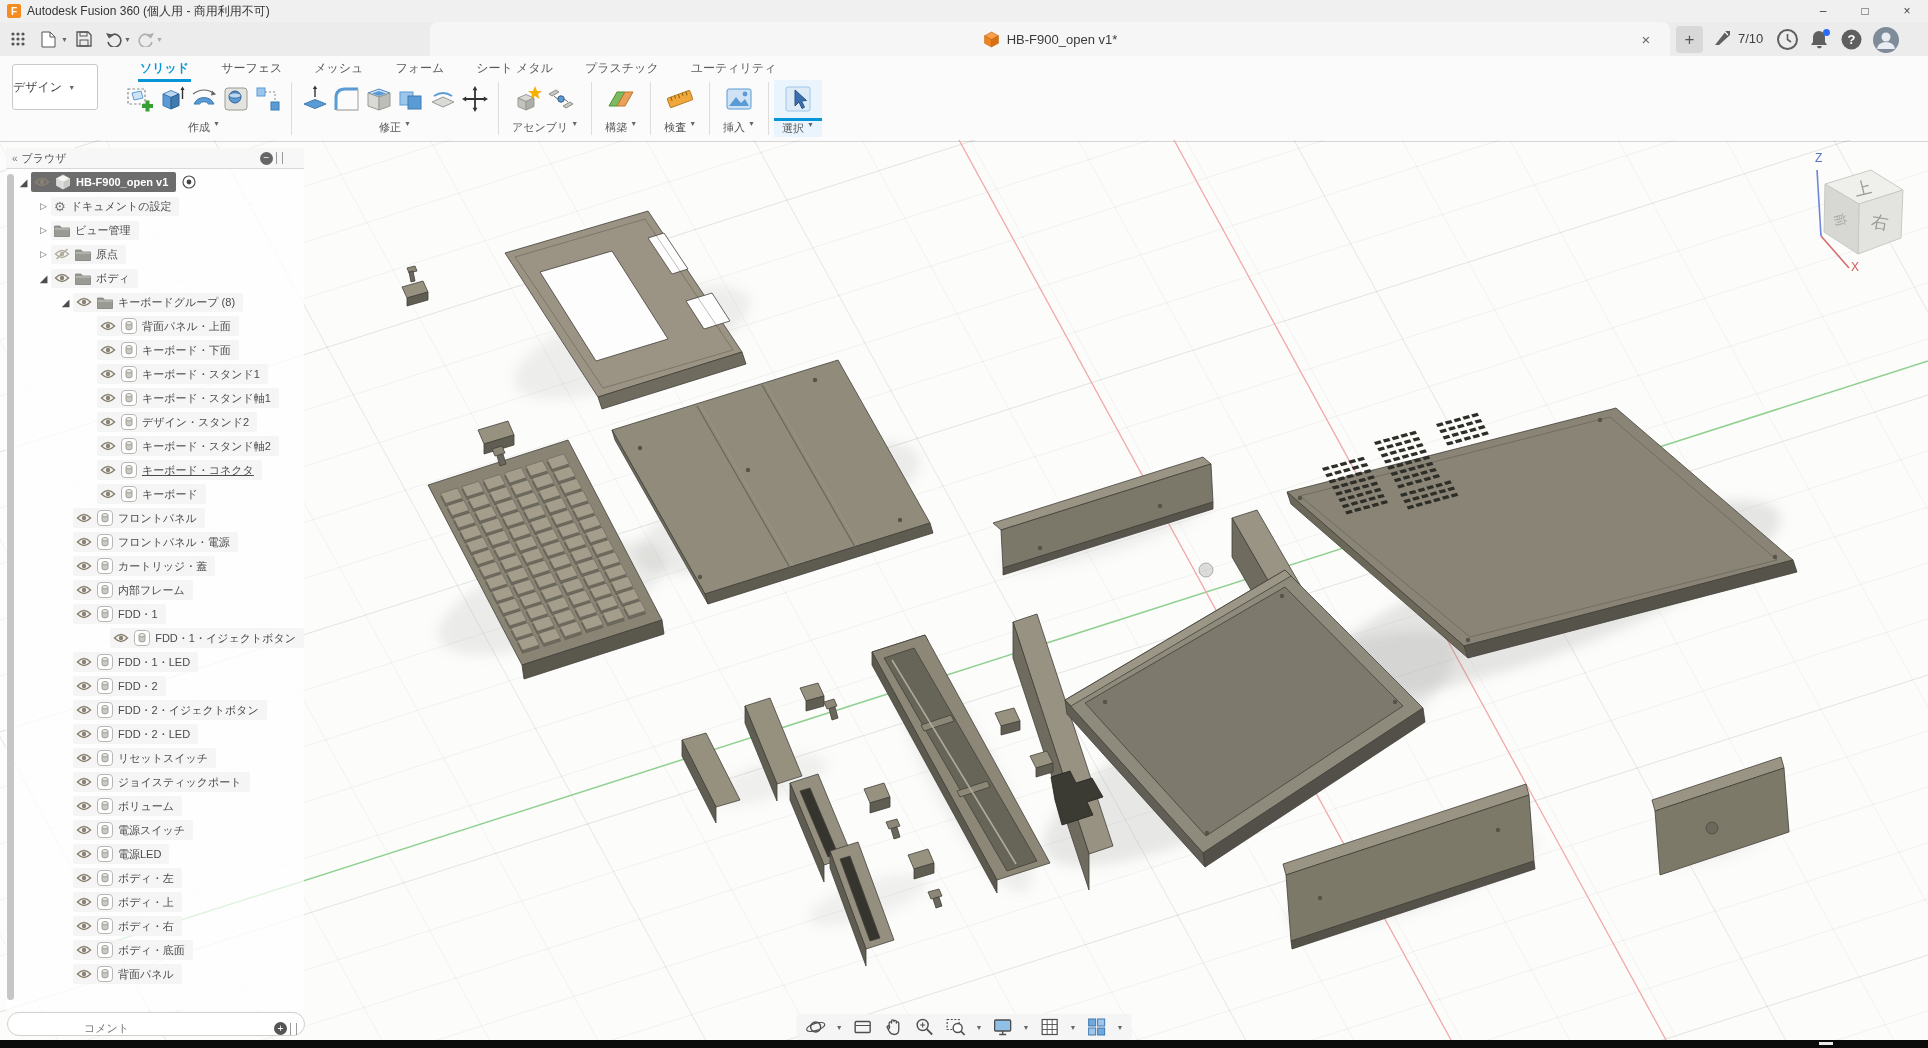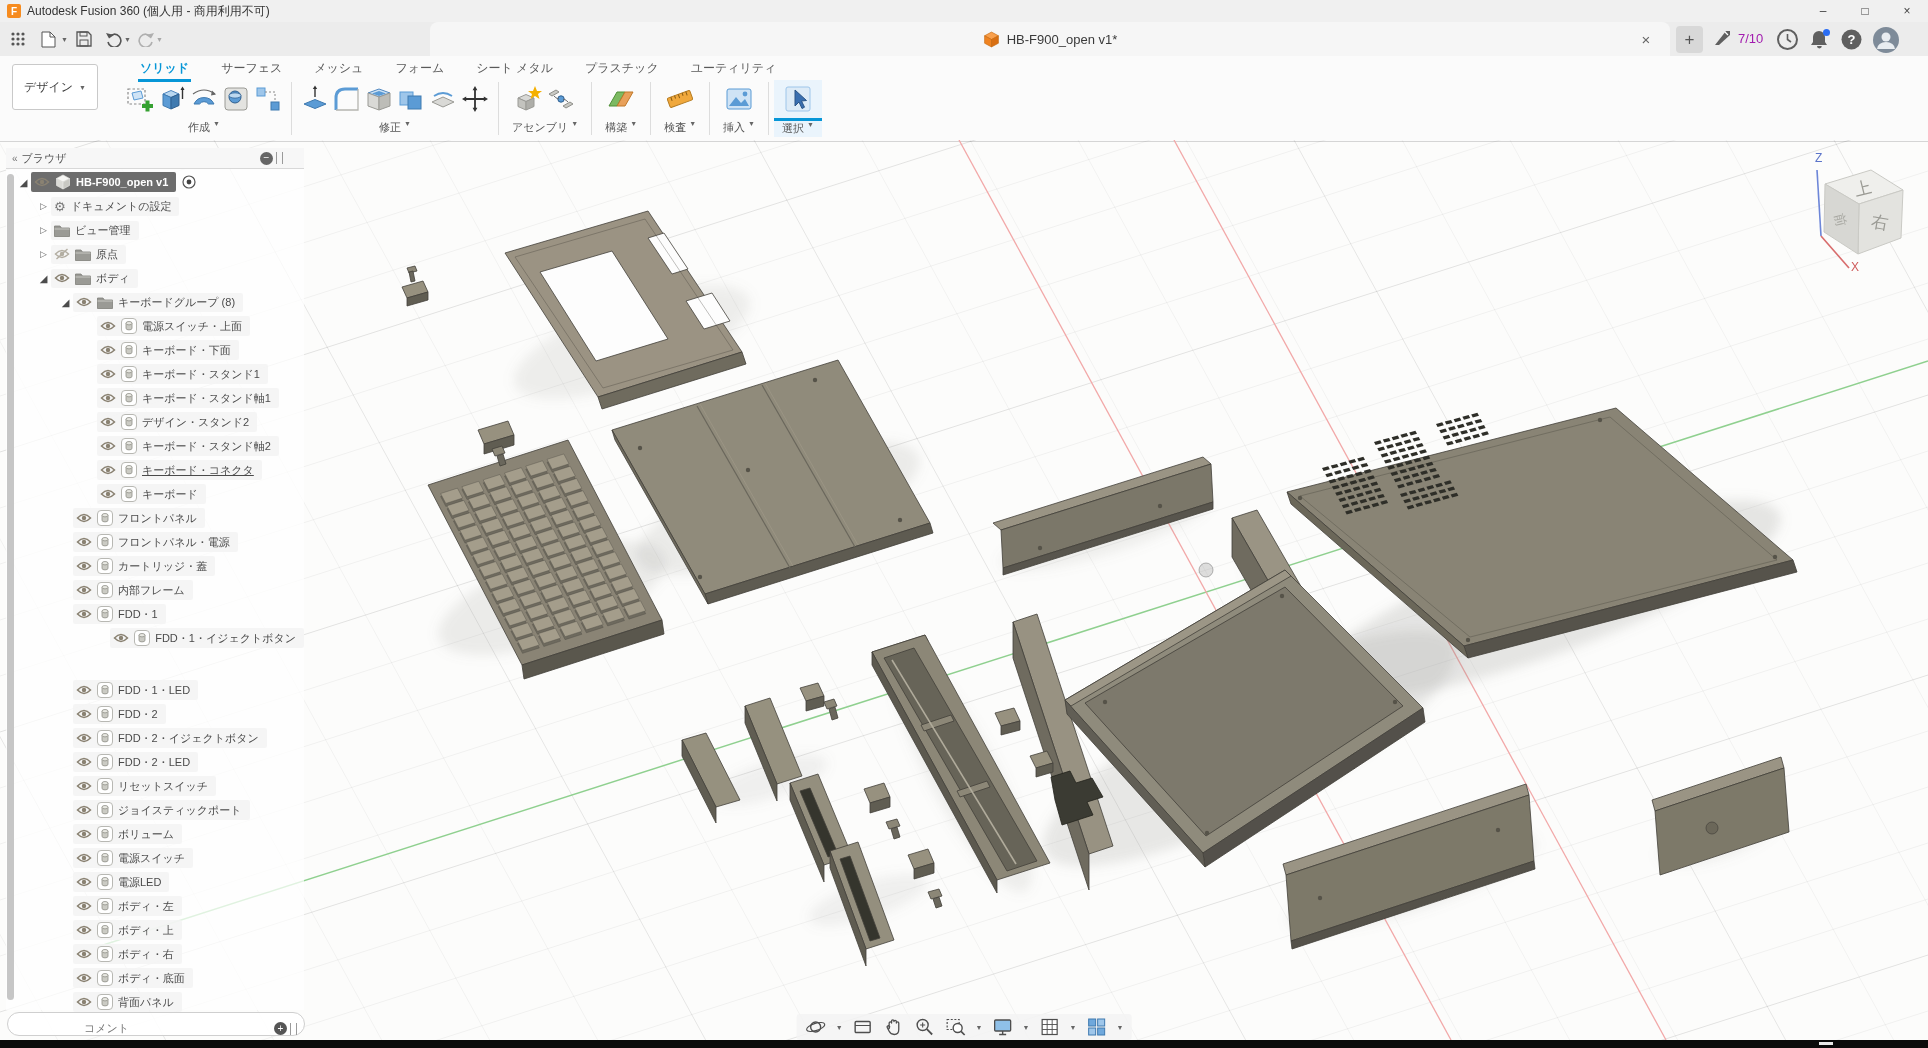--- a/index.html
+++ b/index.html
@@ -18,26 +18,26 @@
   #appbar{left:0;top:22px;width:1928px;height:34px;background:#ececec}
   .appico{position:absolute;top:5px;width:24px;height:24px;display:flex;align-items:center;justify-content:center}
   .caret{font-size:7px;color:#666;line-height:1}
   #doc-tab{position:absolute;left:430px;top:0;width:1240px;height:34px;background:#f6f6f6;
            border-radius:8px 8px 0 0;display:flex;align-items:center;justify-content:center;gap:7px;
            font-size:13px;color:#3a3a3a}
   #doc-close{position:absolute;right:14px;top:7px;width:20px;height:20px;display:flex;align-items:center;
              justify-content:center;color:#666;font-size:15px}
   #tab-add{position:absolute;left:1676px;top:4px;width:27px;height:27px;background:#d8d8d8;border-radius:4px;
            color:#555;font-size:17px;display:flex;align-items:center;justify-content:center}
-  #ext-badge{position:absolute;left:1712px;top:6px;display:flex;align-items:center;gap:4px;font-size:13px;color:#a21caf}
+  #ext-badge{position:absolute;left:1712px;top:6px;display:flex;align-items:center;gap:4px;font-size:13px;color:#404040}
   .circico{position:absolute;top:6px;width:23px;height:23px}
   
   #ribbon{left:0;top:56px;width:1928px;height:85px;background:#fbfbfb;border-bottom:1px solid #d5d5d5}
   #design-dd{position:absolute;left:12px;top:8px;width:84px;height:44px;background:#fff;border:1px solid #c9c9c9;
-             border-radius:3px;display:flex;align-items:center;justify-content:center;gap:6px;font-size:12px;color:#3c3c3c}
+             border-radius:3px;display:flex;align-items:center;justify-content:flex-start;gap:6px;font-size:12px;color:#3c3c3c}
   #ribbon-tabs{position:absolute;left:138px;top:1px;display:flex;gap:28px;font-size:12px;color:#5a5a5a}
   .rtab{padding:3px 2px 2px 2px;border-bottom:3px solid transparent}
   .rtab.active{color:#0696d7;font-weight:bold;border-bottom-color:#0696d7}
   #ribbon-groups{position:absolute;left:122px;top:24px;display:flex;align-items:stretch}
   .grp{display:flex;flex-direction:column;align-items:center}
   .grp-icons{display:flex;align-items:center;gap:2px;height:38px;padding:0 3px}
   .grp-label{display:flex;gap:3px;font-size:11px;color:#555;padding:2px 8px 1px 8px}
   .gdiv{width:1px;background:#ddd;margin:2px 5px}
   .grp.sel{background:#eaf4fc}
   .grp.sel .grp-label{border-top:3px solid #0696d7;padding-top:0}
@@ -957,21 +957,21 @@
           <span class="eyeb">
             <svg width="16" height="12" viewBox="0 0 16 12"><path d="M1.5 6 Q8 -0.8 14.5 6 Q8 12.8 1.5 6 Z" fill="none" stroke="#8a8272" stroke-width="1.5"></path><circle cx="8" cy="6" r="2.2" fill="#8a8272"></circle>&gt;</svg>
           </span>
           <span class="ticob">
             <svg width="16" height="16" viewBox="0 0 16 16">
               <rect x="0.5" y="0.5" width="15" height="15" rx="3.5" fill="#fff" stroke="#b8b8b3"></rect>
               <path d="M5 5.2 v5 a3 1.7 0 0 0 6 0 v-5" fill="#cbcbc4" stroke="#8f8f88" stroke-width="0.8"></path>
               <ellipse cx="8" cy="5.2" rx="3" ry="1.7" fill="#e8e8e2" stroke="#8f8f88" stroke-width="0.8"></ellipse>
             </svg>
           </span>
-          <span>電源スイッチ・上面</span>
+          <span>背面パネル・上面</span>
         </span>
       </div>
       <div class="trow" style="padding-left: 76px;">
         <span class="arr"></span>
         <span class="rowbody">
           <span class="eyeb">
             <svg width="16" height="12" viewBox="0 0 16 12"><path d="M1.5 6 Q8 -0.8 14.5 6 Q8 12.8 1.5 6 Z" fill="none" stroke="#8a8272" stroke-width="1.5"></path><circle cx="8" cy="6" r="2.2" fill="#8a8272"></circle>&gt;</svg>
           </span>
           <span class="ticob">
             <svg width="16" height="16" viewBox="0 0 16 16">
@@ -1168,21 +1168,21 @@
           <span class="ticob">
             <svg width="16" height="16" viewBox="0 0 16 16">
               <rect x="0.5" y="0.5" width="15" height="15" rx="3.5" fill="#fff" stroke="#b8b8b3"></rect>
               <path d="M5 5.2 v5 a3 1.7 0 0 0 6 0 v-5" fill="#cbcbc4" stroke="#8f8f88" stroke-width="0.8"></path>
               <ellipse cx="8" cy="5.2" rx="3" ry="1.7" fill="#e8e8e2" stroke="#8f8f88" stroke-width="0.8"></ellipse>
             </svg>
           </span>
           <span>FDD・1・イジェクトボタン</span>
         </span>
       </div>
-      <div class="trow" style="padding-left: 52px; margin-top: 28px;">
+      <div class="trow" style="padding-left: 52px;">
         <span class="arr"></span>
         <span class="rowbody">
           <span class="eyeb">
             <svg width="16" height="12" viewBox="0 0 16 12"><path d="M1.5 6 Q8 -0.8 14.5 6 Q8 12.8 1.5 6 Z" fill="none" stroke="#8a8272" stroke-width="1.5"></path><circle cx="8" cy="6" r="2.2" fill="#8a8272"></circle>&gt;</svg>
           </span>
           <span class="ticob">
             <svg width="16" height="16" viewBox="0 0 16 16">
               <rect x="0.5" y="0.5" width="15" height="15" rx="3.5" fill="#fff" stroke="#b8b8b3"></rect>
               <path d="M5 5.2 v5 a3 1.7 0 0 0 6 0 v-5" fill="#cbcbc4" stroke="#8f8f88" stroke-width="0.8"></path>
               <ellipse cx="8" cy="5.2" rx="3" ry="1.7" fill="#e8e8e2" stroke="#8f8f88" stroke-width="0.8"></ellipse>

